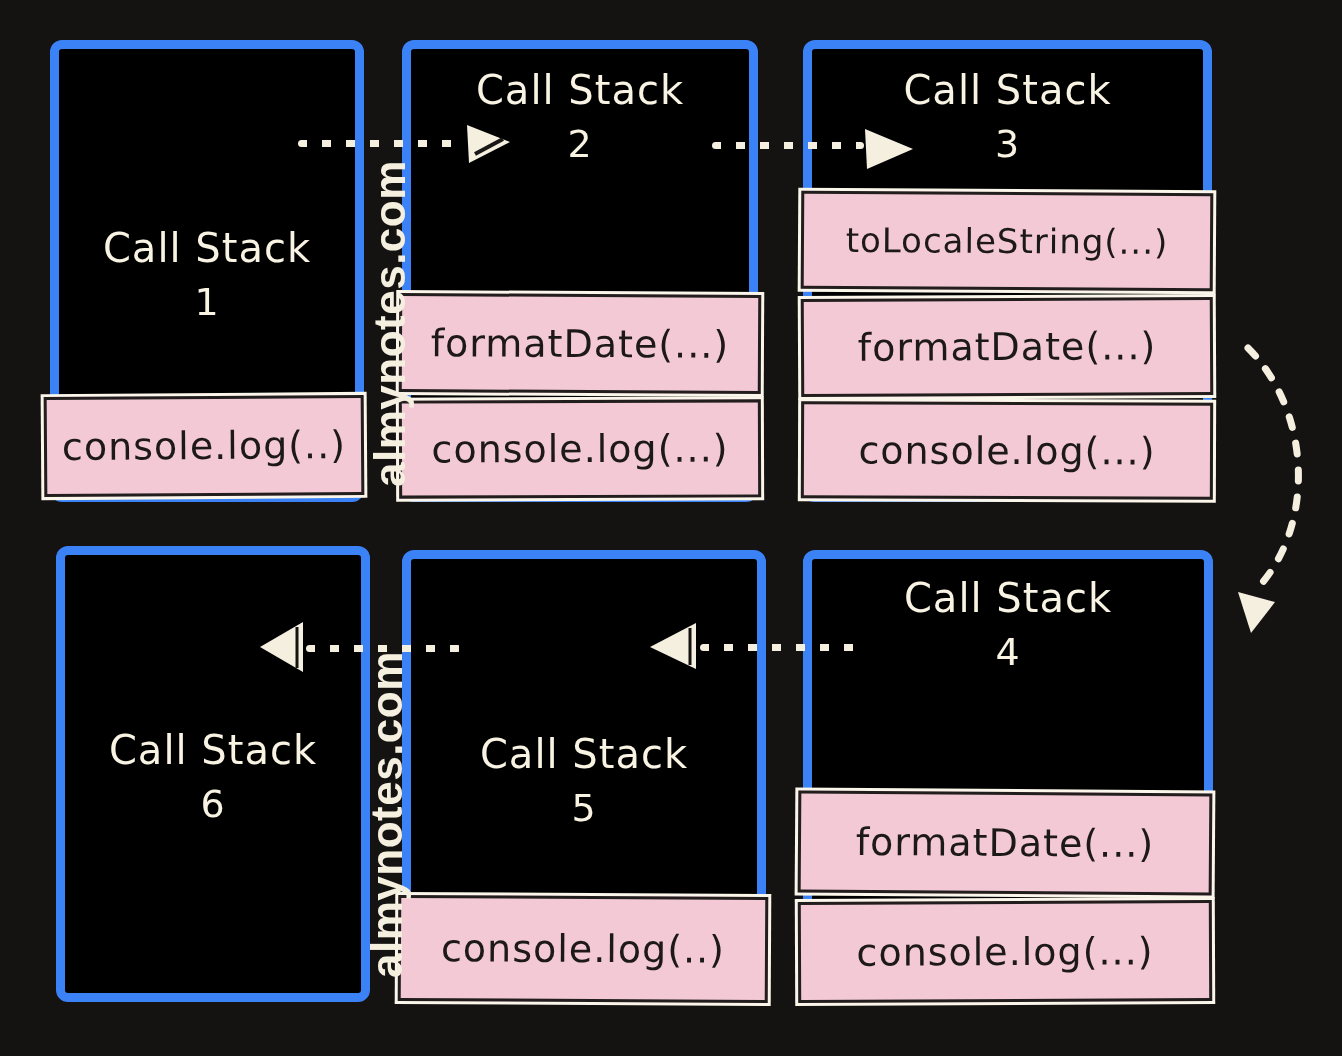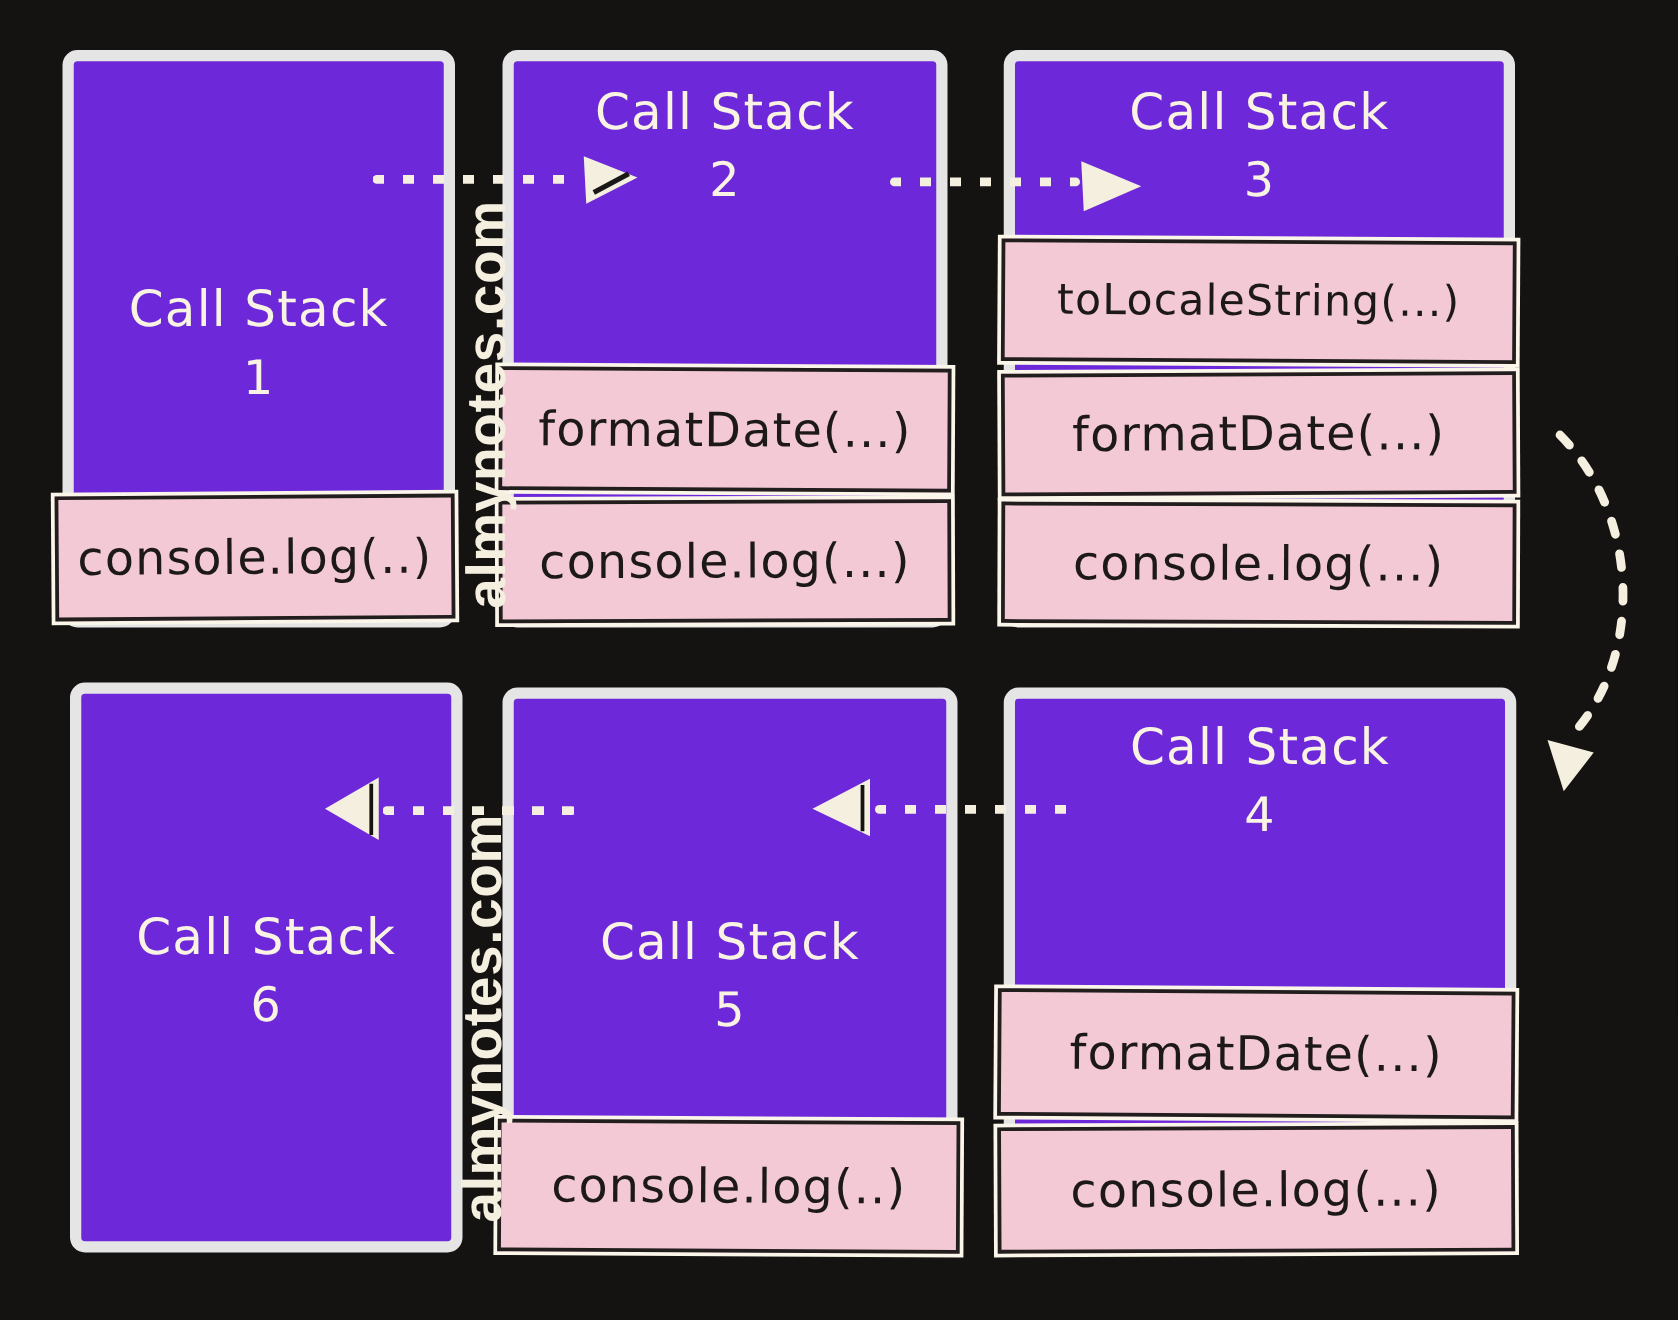--- a/index.html
+++ b/index.html
@@ -4,22 +4,22 @@
 <style>
   html,body{margin:0;padding:0;background:#0e0c0c;}
   *{box-sizing:border-box;}
   .canvas{
     position:relative;width:1342px;height:1056px;overflow:hidden;
     background:#151212;
     font-family:"DejaVu Sans", sans-serif;
   }
   .stack-box{
     position:absolute;
-    background:#6d28d9;
-    border:9px solid #e5e5e5;
+    background:#000000;
+    border:9px solid #3b82f6;
     border-radius:12px;
     z-index:1;
   }
   .stack-title{
     position:absolute;left:0;right:0;
     text-align:center;
     color:#f8f3e2;
     font-size:40px;
     letter-spacing:1px;
     line-height:54px;

